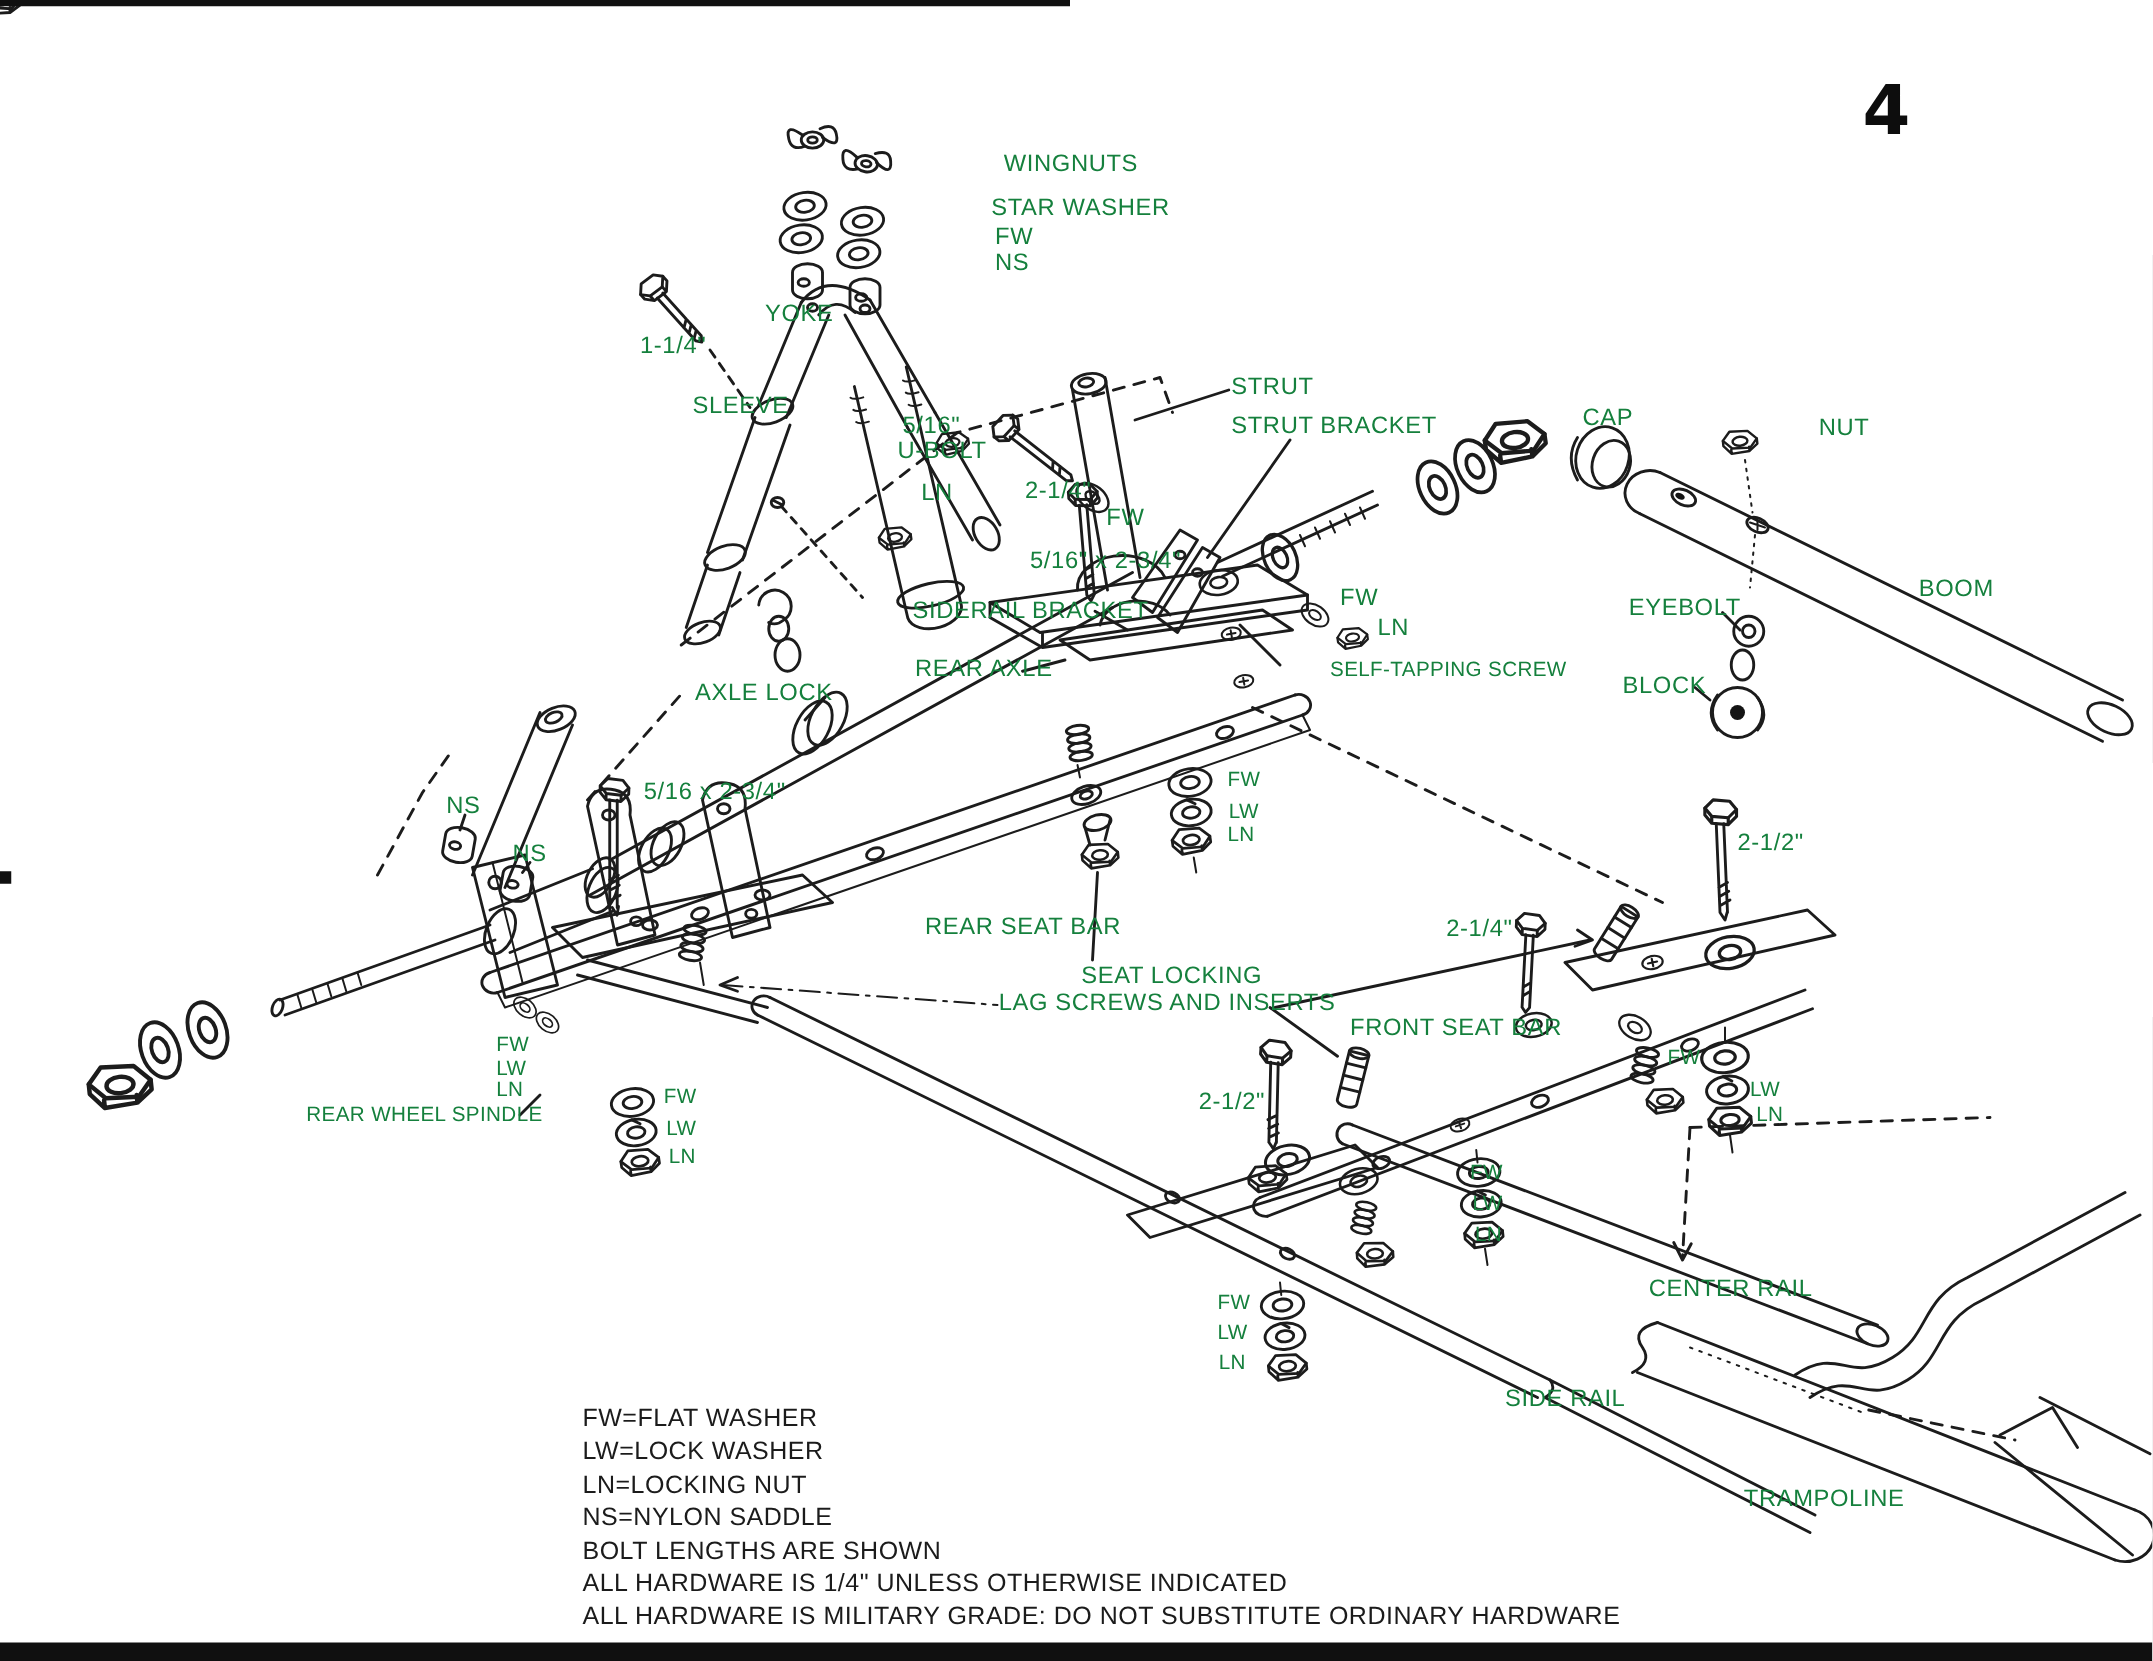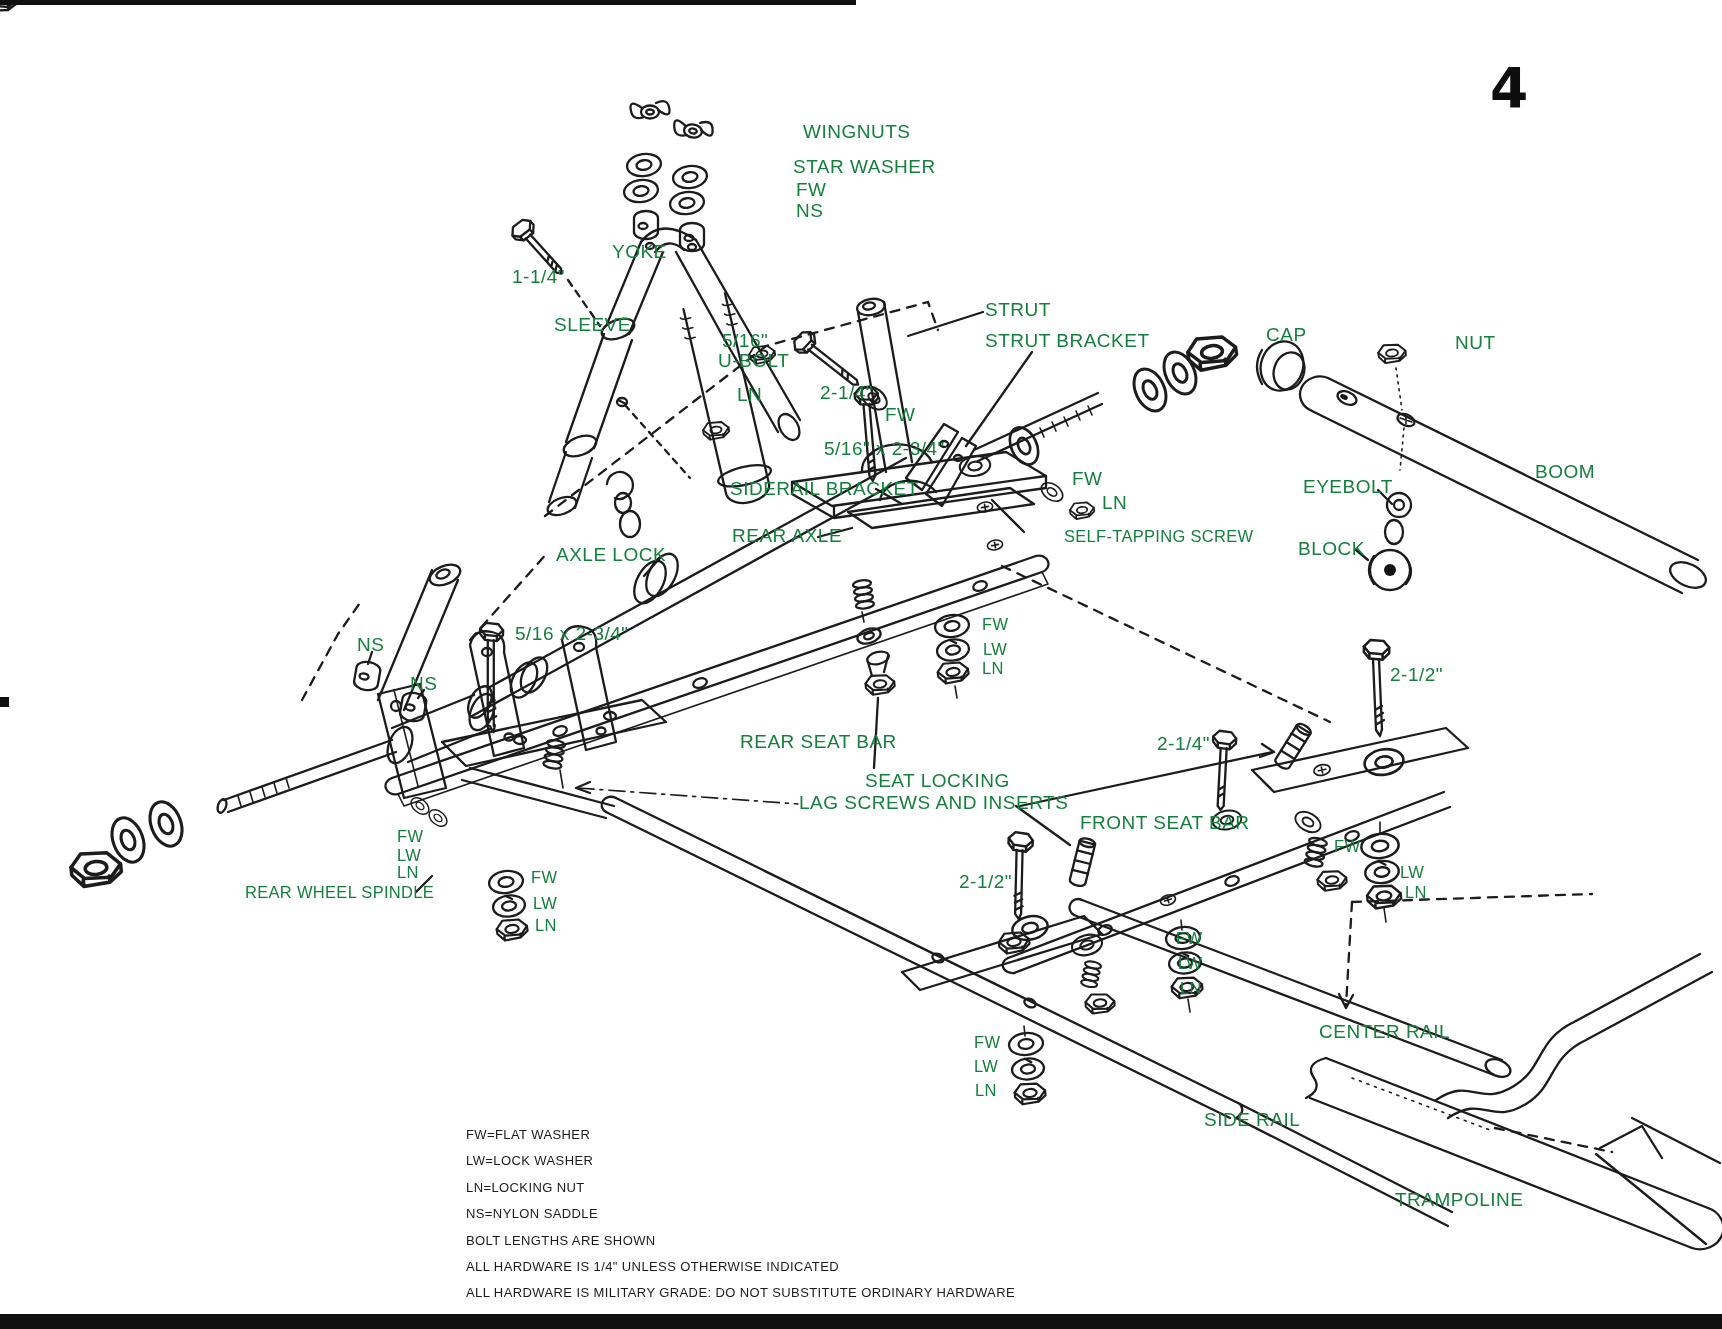--- a/index.html
+++ b/index.html
@@ -9,21 +9,21 @@
   #dsvg *{stroke:#1c1c1c;fill:none;stroke-width:2.3px;stroke-linecap:round;stroke-linejoin:round;}
   #dsvg .fill{fill:#141414;stroke:none;}
   #dsvg .thin{stroke-width:1.6px;}
   #labels-layer{position:absolute;left:0;top:0;width:100%;height:100%;}
   .dlabel{position:absolute;font-size:19px;letter-spacing:0.5px;color:#15803d;white-space:nowrap;
           font-family:"Liberation Sans", sans-serif;}
   .dlabel.sm{font-size:16.5px;letter-spacing:0.3px;}
   #page-number{position:absolute;left:1490px;top:56px;font-family:"DejaVu Sans", sans-serif;
           font-weight:bold;font-size:55px;color:#0d0d0d;letter-spacing:-2px;}
   #legend{position:absolute;left:466px;top:1122px;color:#1b1b1b;}
-  .legend-line{font-size:13px;line-height:26.4px;letter-spacing:0.4px;white-space:nowrap;}
+  .legend-line{font-size:20px;line-height:26.4px;letter-spacing:0.4px;white-space:nowrap;}
   .edge{position:absolute;background:#101010;}
 </style>
 </head>
 <body>
 
 <div class="page">
 
   <svg id="dsvg" width="1722" height="1329" viewBox="0 0 1722 1329" style="position:absolute;left:0;top:0;">
     <defs>
       <g id="wsh">

